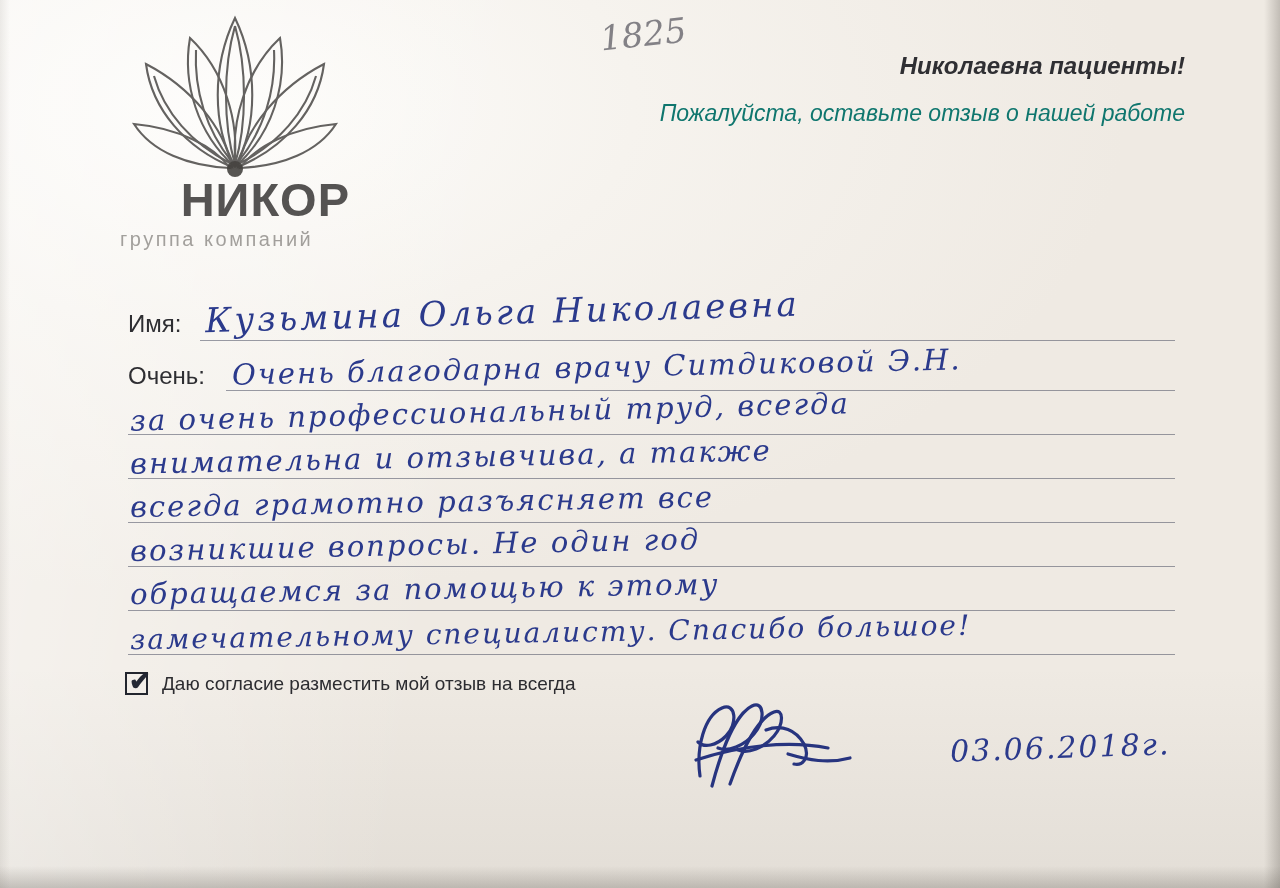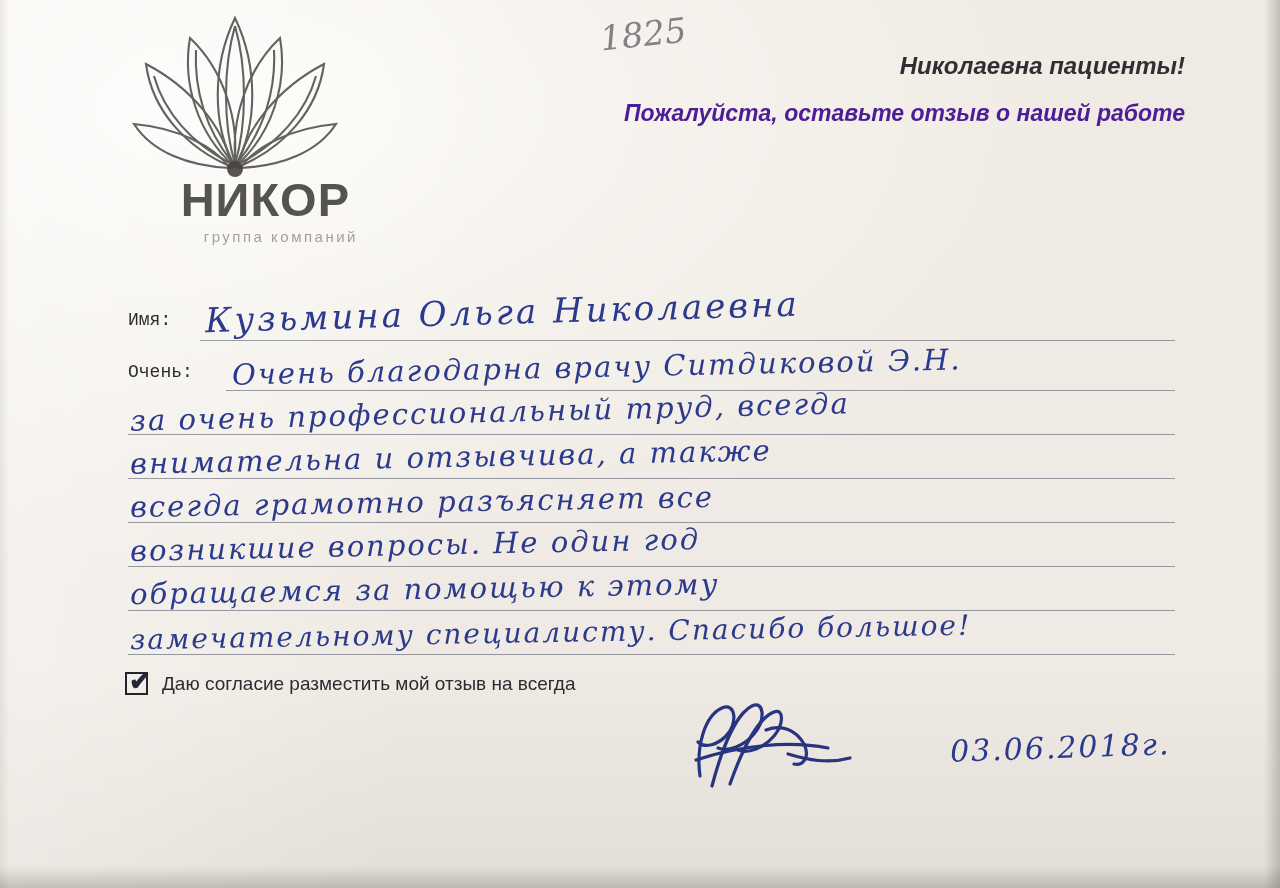--- a/index.html
+++ b/index.html
@@ -71,25 +71,25 @@
     text-align: right;
     font-family: "Liberation Sans", sans-serif;
     font-weight: bold;
     font-size: 47px;
     letter-spacing: 1px;
     color: #3f3d3c;
     opacity: 0.88;
   }
   .logo-sub {
     position: absolute;
-    left: 8px;
+    left: 0;
     top: 222px;
     width: 230px;
-    text-align: right;
-    font-size: 15px;
+    text-align: left;
+    font-size: 20px;
     letter-spacing: 2.5px;
     color: #8d8a86;
     opacity: 0.8;
   }
 
   
   .doc-number {
     position: absolute;
     left: 600px;
     top: 14px;
@@ -110,30 +110,29 @@
     font-style: italic;
     font-weight: bold;
     color: #2f2f33;
   }
   .hdr-2 {
     position: absolute;
     right: 95px;
     top: 100px;
     font-size: 23px;
     font-style: italic;
-    font-weight: bold;
-    color: #4c1d95;
+    font-weight: normal;
+    color: #0f766e;
   }
 
   
   .field-label {
     position: absolute;
-    font-size: 18px;
+    font-size: 24px;
     color: #2e2e32;
-    font-family: Liberation Mono, monospace;
   }
   .lbl-name { left: 128px; top: 310px; }
   .lbl-review { left: 128px; top: 362px; }
 
   .rule {
     position: absolute;
     height: 1px;
     background: #4b4f63;
     opacity: 0.55;
   }

